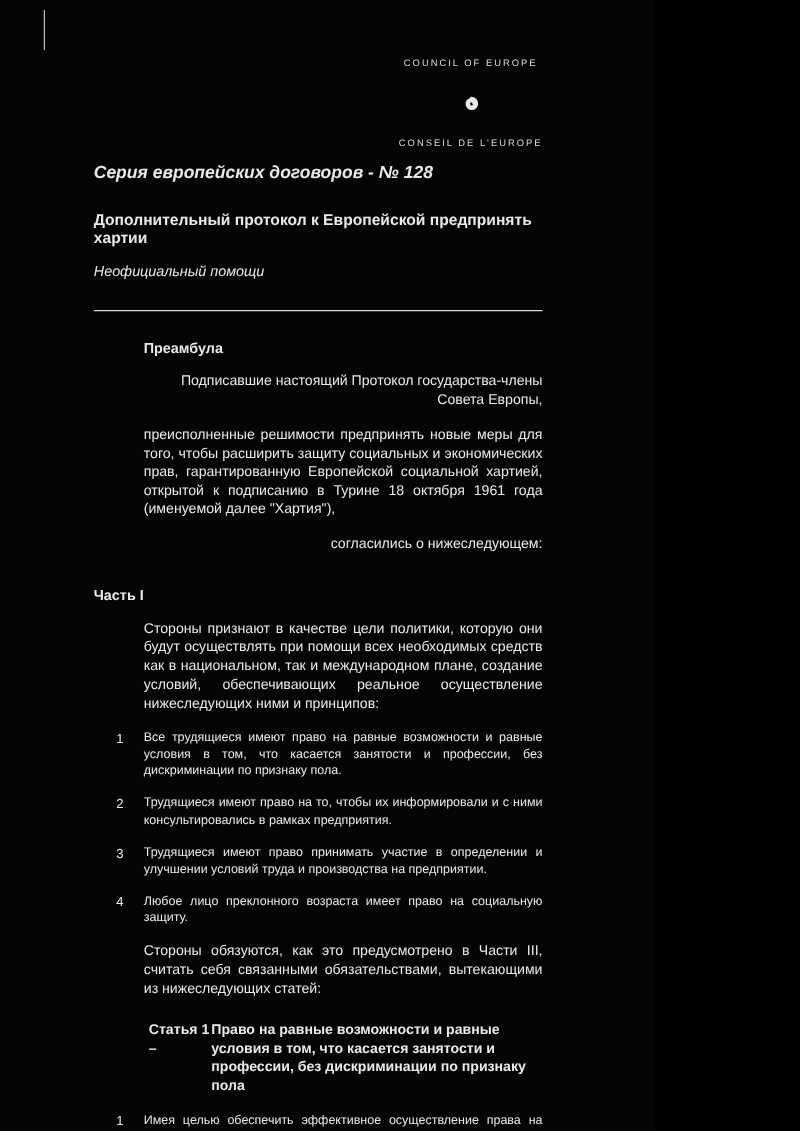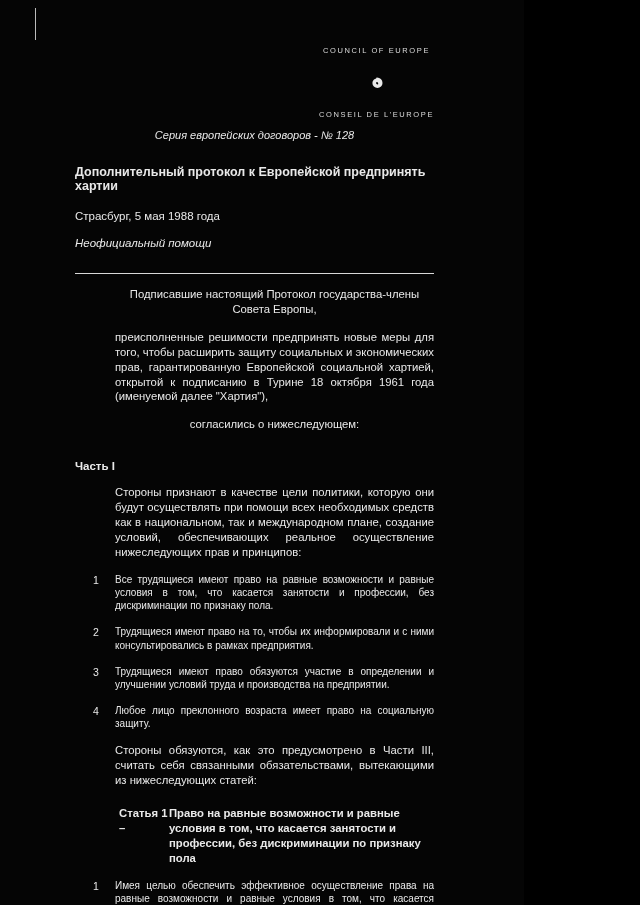--- a/index.html
+++ b/index.html
@@ -16,34 +16,34 @@
   .edge-mark{position:absolute;left:35px;top:8px;width:1px;height:32px;background:#bbb;}
   
   .logo-row{display:flex;justify-content:flex-end;}
   .logo{ text-align:center;}
   .logo-text{
     font-size:7.5px;letter-spacing:1.6px;color:#dcdcdc;
     white-space:nowrap;
   }
   .logo-mark{margin:5px auto 4px;display:block;}
   .series{
-    text-align:center;font-style:italic;font-weight:normal;
-    font-size:11px;margin-top:10px;color:#e9e9e9;
+    text-align:left;font-style:italic;font-weight:bold;
+    font-size:14px;margin-top:10px;color:#e9e9e9;
   }
   .title{font-size:12.5px;font-weight:bold;margin:24px 0 0;}
   .subtitle{font-size:11.5px;margin-top:17px;}
   .note{font-size:11.5px;font-style:italic;margin-top:15px;}
   .rule{border:none;border-top:1px solid #d8d8d8;margin:24px 0 0;}
   .indent{margin-left:40px;}
   .sec-heading{font-weight:bold;font-size:11.5px;margin-top:24px;}
   p.body{
     font-size:11.3px;line-height:1.32;text-align:justify;
     margin:13px 0 0;
   }
-  p.body.noj{text-align:center;}
+  p.body.noj{text-align:right;}
   .part-heading{font-weight:bold;font-size:11.5px;margin-top:28px;}
   .item{display:flex;margin:13px 0 0 18px;}
   .item-num{flex:none;width:22px;font-size:10.5px;padding-top:1px;}
   .item-text{flex:1;font-size:10px;line-height:1.32;text-align:justify;}
   .article{display:flex;margin:18px 0 0 44px;font-weight:bold;font-size:11.3px;line-height:1.32;}
   .article-label{flex:none;width:50px;}
   .article-heading{flex:1;}
 </style>
 </head>
 <body>
@@ -57,47 +57,47 @@
       <svg class="logo-mark" width="46" height="46" viewBox="0 0 100 100">
         <path d="M 54 50 A 4 4 0 0 0 46 50 A 5 5 0 0 0 56 50 A 6 6 0 0 0 44 50 A 7 7 0 0 0 58 50 A 8 8 0 0 0 42 50 A 9 9 0 0 0 60 50 A 10 10 0 0 0 50 40" fill="none" stroke="#e9e9e9" stroke-width="4" stroke-linecap="round"></path>
       </svg>
       <div class="logo-text">CONSEIL DE L'EUROPE</div>
     </div>
   </div>
 
   <div class="series">Серия европейских договоров - № 128</div>
 
   <div class="title">Дополнительный протокол к Европейской предпринять хартии</div>
-  <div class="subtitle">Страсбург, 5 мая 1988 года</div>
   <div class="note">Неофициальный помощи</div>
 
   <hr class="rule">
 
   <div class="indent">
+    <div class="sec-heading">Преамбула</div>
     <p class="body noj">Подписавшие настоящий Протокол государства-члены Совета Европы,</p>
     <p class="body">преисполненные решимости предпринять новые меры для того, чтобы расширить защиту социальных и экономических прав, гарантированную Европейской социальной хартией, открытой к подписанию в Турине 18 октября 1961 года (именуемой далее "Хартия"),</p>
     <p class="body noj">согласились о нижеследующем:</p>
   </div>
 
   <div class="part-heading">Часть I</div>
   <div class="indent">
-    <p class="body">Стороны признают в качестве цели политики, которую они будут осуществлять при помощи всех необходимых средств как в национальном, так и международном плане, создание условий, обеспечивающих реальное осуществление нижеследующих прав и принципов:</p>
+    <p class="body">Стороны признают в качестве цели политики, которую они будут осуществлять при помощи всех необходимых средств как в национальном, так и международном плане, создание условий, обеспечивающих реальное осуществление нижеследующих ними и принципов:</p>
   </div>
 
   <div class="item">
     <div class="item-num">1</div>
     <div class="item-text">Все трудящиеся имеют право на равные возможности и равные условия в том, что касается занятости и профессии, без дискриминации по признаку пола.</div>
   </div>
   <div class="item">
     <div class="item-num">2</div>
     <div class="item-text">Трудящиеся имеют право на то, чтобы их информировали и с ними консультировались в рамках предприятия.</div>
   </div>
   <div class="item">
     <div class="item-num">3</div>
-    <div class="item-text">Трудящиеся имеют право обязуются участие в определении и улучшении условий труда и производства на предприятии.</div>
+    <div class="item-text">Трудящиеся имеют право принимать участие в определении и улучшении условий труда и производства на предприятии.</div>
   </div>
   <div class="item">
     <div class="item-num">4</div>
     <div class="item-text">Любое лицо преклонного возраста имеет право на социальную защиту.</div>
   </div>
 
   <div class="indent">
     <p class="body">Стороны обязуются, как это предусмотрено в Части III, считать себя связанными обязательствами, вытекающими из нижеследующих статей:</p>
   </div>
 

